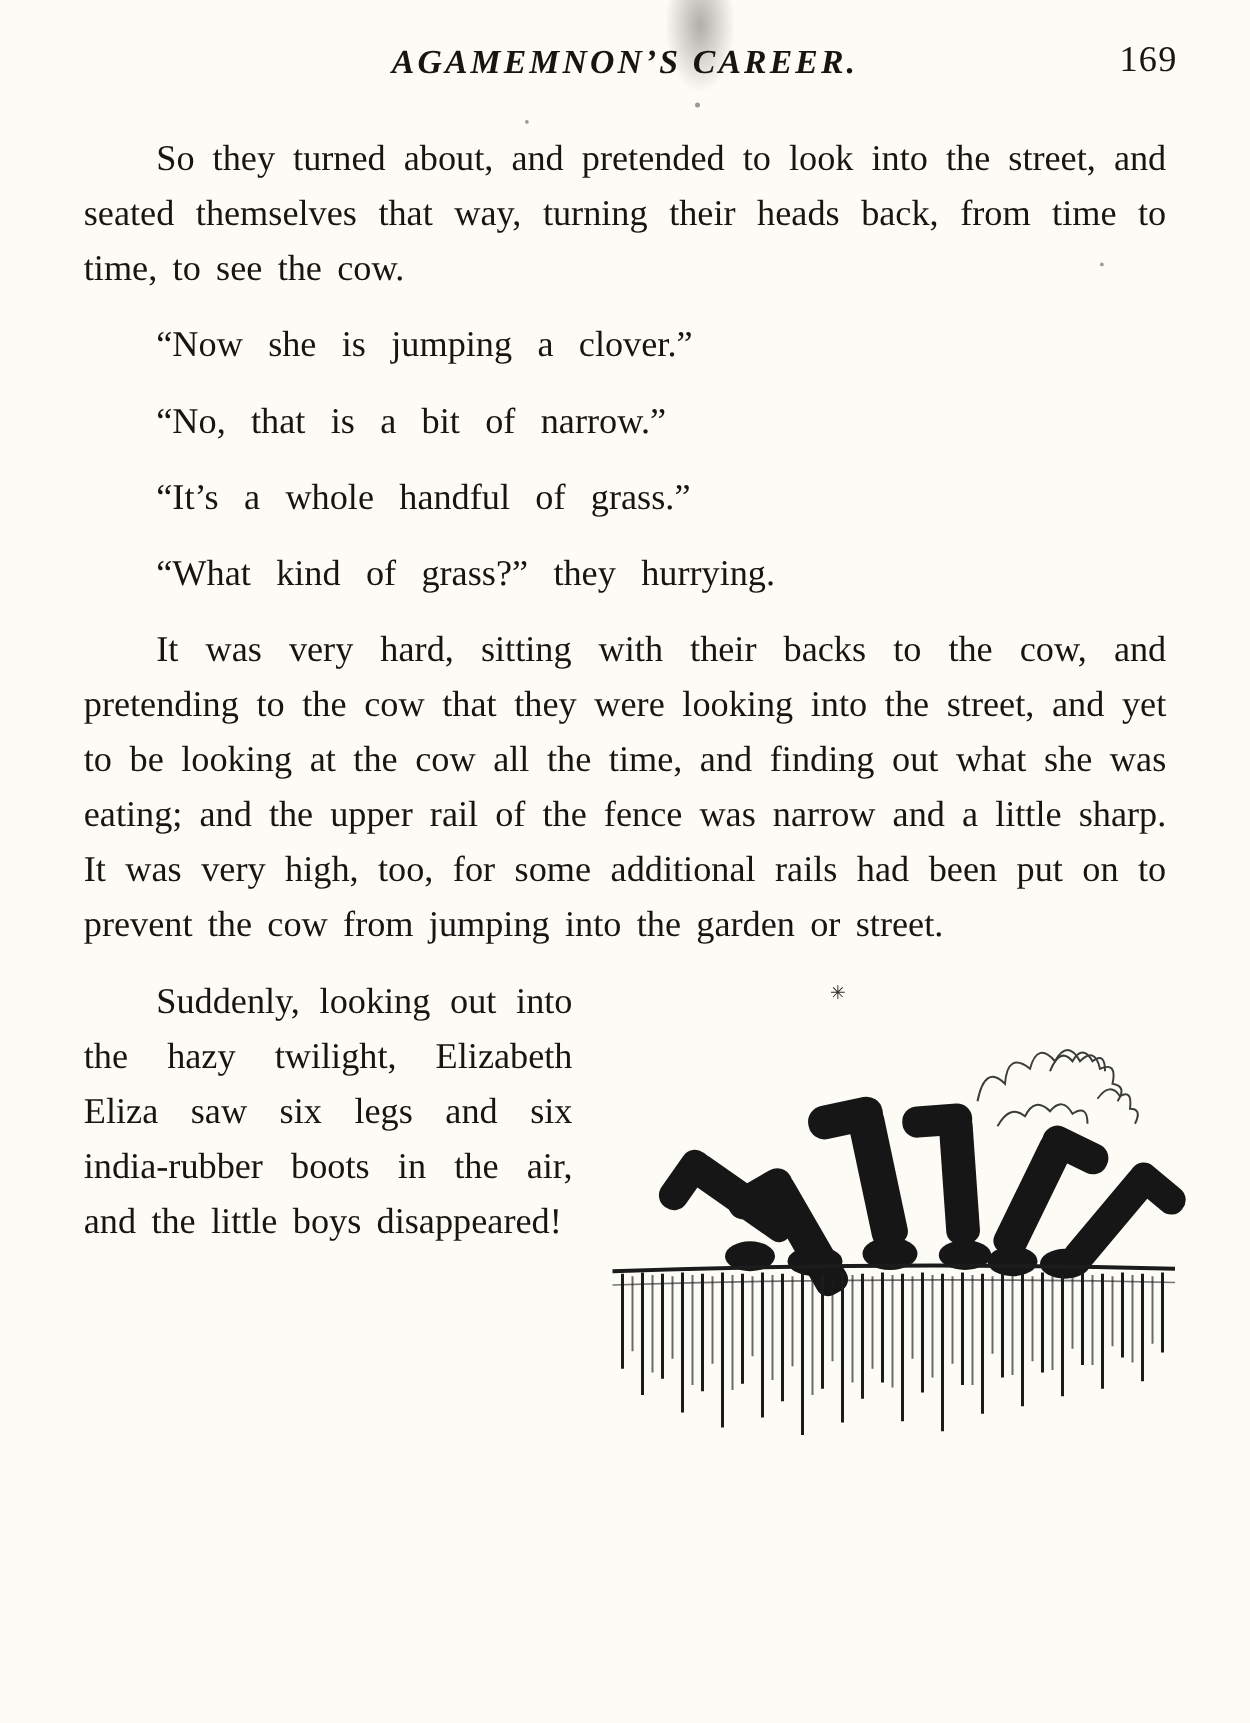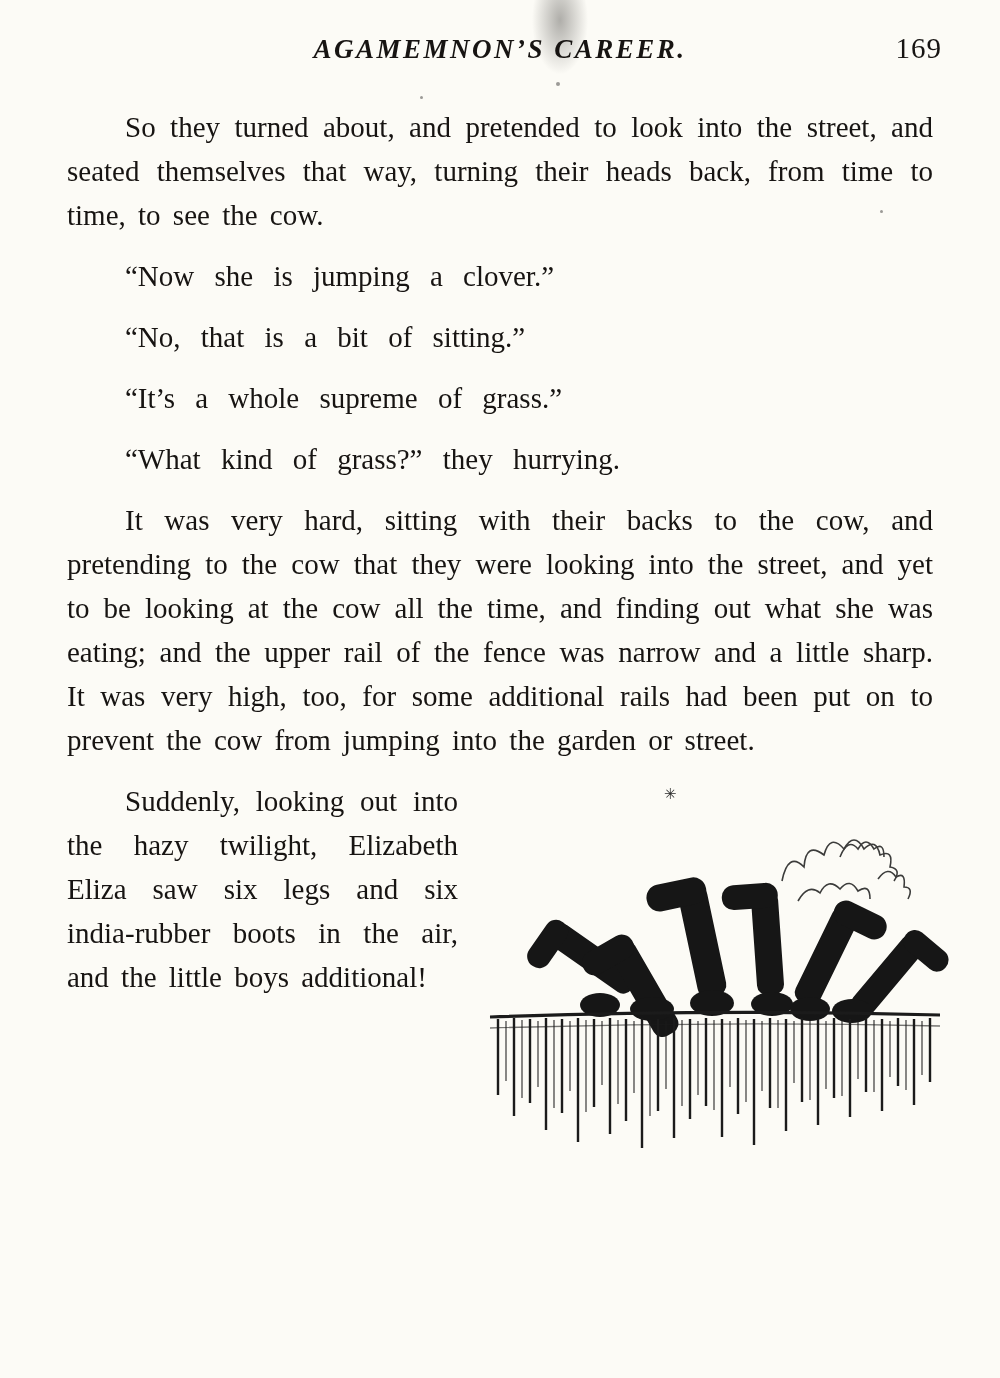--- a/index.html
+++ b/index.html
@@ -70,22 +70,22 @@
 
   <header class="page-header">
     <div class="running-title">AGAMEMNON’S CAREER.</div>
     <div class="page-number">169</div>
   </header>
 
   <main class="page-body">
 
     <p>So they turned about, and pretended to look into the street, and seated themselves that way, turning their heads back, from time to time, to see the cow.</p>
     <p class="spread">“Now she is jumping a clover.”</p>
-    <p class="spread">“No, that is a bit of sitting.”</p>
-    <p class="spread">“It’s a whole supreme of grass.”</p>
+    <p class="spread">“No, that is a bit of narrow.”</p>
+    <p class="spread">“It’s a whole handful of grass.”</p>
     <p class="spread">“What kind of grass?” they hurrying.</p>
     <p>It was very hard, sitting with their backs to the cow, and pretending to the cow that they were looking into the street, and yet to be looking at the cow all the time, and finding out what she was eating; and the upper rail of the fence was narrow and a little sharp. It was very high, too, for some additional rails had been put on to prevent the cow from jumping into the garden or street.</p>
 
     <figure class="illustration" style="margin-top:4px;">
       <svg viewBox="0 0 470 400" aria-hidden="true">
 
         <text x="184" y="16" font-size="15" fill="#2a2a2a">✳</text>
 
         <g class="stroke-ink" stroke-width="1.6" opacity="0.85">
           <path d="M302 98 q6 -30 22 -14 q2 -26 20 -12 q6 -22 20 -6 q10 -18 20 0 q12 -12 16 6 q14 -6 10 12 q12 2 4 14"></path>
@@ -128,16 +128,16 @@
           <path d="M10 245 Q 235 238 460 243" stroke-width="1.4" opacity="0.6"></path>
         </g>
 
         <g class="stroke-ink">
           <path stroke-width="2.4" d="M18 236v76M34 235v98M50 236v84M66 235v112M82 236v94M98 235v124M114 236v88M130 235v116M146 236v102M162 235v130M178 236v92M194 235v120M210 236v100M226 235v88M242 236v118M258 235v96M274 236v126M290 235v90M306 236v112M322 235v84M338 236v106M354 235v80M370 236v98M386 235v74M402 236v92M418 235v68M434 236v86M450 235v64"></path>
           <path stroke-width="1.6" opacity="0.65" d="M26 238v60M42 237v78M58 238v66M74 237v88M90 238v70M106 237v92M122 238v64M138 237v84M154 238v72M170 237v96M186 238v68M202 237v86M218 238v74M234 237v90M250 238v66M266 237v82M282 238v70M298 237v88M314 238v62M330 237v80M346 238v68M362 237v76M378 238v58M394 237v72M410 238v56M426 237v70M442 238v54"></path>
         </g>
       </svg>
     </figure>
 
-    <p>Suddenly, looking out into the hazy twilight, Elizabeth Eliza saw six legs and six india-rubber boots in the air, and the little boys additional!</p>
+    <p>Suddenly, looking out into the hazy twilight, Elizabeth Eliza saw six legs and six india-rubber boots in the air, and the little boys disappeared!</p>
 
   </main>
 </div>
 
 </body></html>

